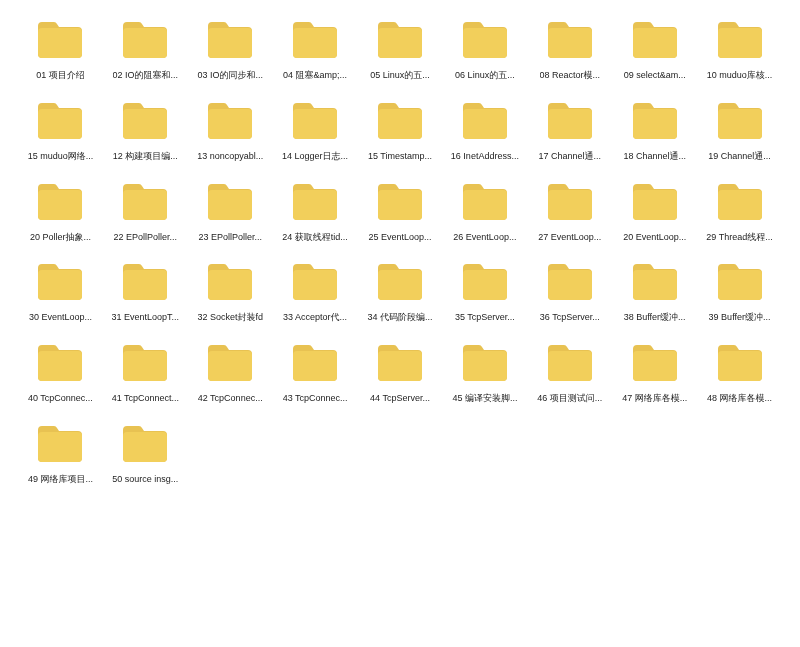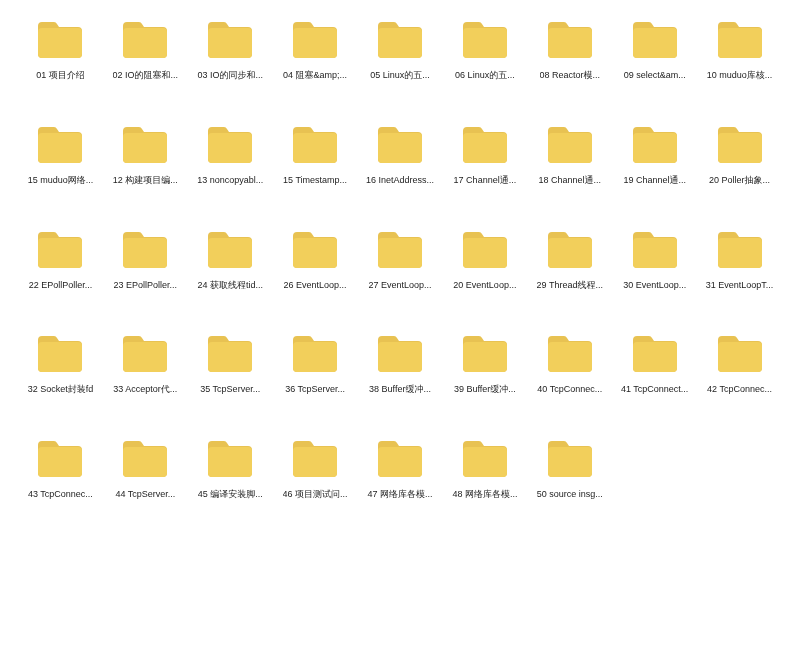--- a/index.html
+++ b/index.html
@@ -11,21 +11,21 @@
       background: #ffffff;
       font-family: -apple-system, BlinkMacSystemFont, "Helvetica Neue", Arial, sans-serif;
       width: 800px;
       height: 647px;
       overflow: hidden;
       padding: 20px 24px;
     }
     .grid {
       display: grid;
       grid-template-columns: repeat(9, 1fr);
-      gap: 44px 12px;
+      gap: 20px 12px;
     }
     .folder-item {
       display: flex;
       flex-direction: column;
       align-items: center;
       cursor: default;
       width: 100%;
     }
     .folder-icon {
       width: 48px;
@@ -142,20 +142,28 @@
   <path d="M 2 12 Q 2 8 6 8 L 42 8 Q 46 8 46 12 L 46 34 Q 46 38 42 38 L 6 38 Q 2 38 2 34 Z" fill="#f2cf5b"></path>
 </svg></div>
       <div class="folder-label">13 noncopyabl...</div>
     </div>
     <div class="folder-item">
       <div class="folder-icon">
 <svg viewBox="0 0 48 40" xmlns="http://www.w3.org/2000/svg">
   <path d="M 2 6 Q 2 2 6 2 L 18 2 Q 20 2 21 4 L 23 7 L 42 7 Q 46 7 46 11 L 46 34 Q 46 38 42 38 L 6 38 Q 2 38 2 34 Z" fill="#e8c252"></path>
   <path d="M 2 12 Q 2 8 6 8 L 42 8 Q 46 8 46 12 L 46 34 Q 46 38 42 38 L 6 38 Q 2 38 2 34 Z" fill="#f2cf5b"></path>
 </svg></div>
+      <div class="folder-label">14 Logger日志...</div>
+    </div>
+    <div class="folder-item">
+      <div class="folder-icon">
+<svg viewBox="0 0 48 40" xmlns="http://www.w3.org/2000/svg">
+  <path d="M 2 6 Q 2 2 6 2 L 18 2 Q 20 2 21 4 L 23 7 L 42 7 Q 46 7 46 11 L 46 34 Q 46 38 42 38 L 6 38 Q 2 38 2 34 Z" fill="#e8c252"></path>
+  <path d="M 2 12 Q 2 8 6 8 L 42 8 Q 46 8 46 12 L 46 34 Q 46 38 42 38 L 6 38 Q 2 38 2 34 Z" fill="#f2cf5b"></path>
+</svg></div>
       <div class="folder-label">15 Timestamp...</div>
     </div>
     <div class="folder-item">
       <div class="folder-icon">
 <svg viewBox="0 0 48 40" xmlns="http://www.w3.org/2000/svg">
   <path d="M 2 6 Q 2 2 6 2 L 18 2 Q 20 2 21 4 L 23 7 L 42 7 Q 46 7 46 11 L 46 34 Q 46 38 42 38 L 6 38 Q 2 38 2 34 Z" fill="#e8c252"></path>
   <path d="M 2 12 Q 2 8 6 8 L 42 8 Q 46 8 46 12 L 46 34 Q 46 38 42 38 L 6 38 Q 2 38 2 34 Z" fill="#f2cf5b"></path>
 </svg></div>
       <div class="folder-label">16 InetAddress...</div>
     </div>
@@ -214,20 +222,28 @@
   <path d="M 2 12 Q 2 8 6 8 L 42 8 Q 46 8 46 12 L 46 34 Q 46 38 42 38 L 6 38 Q 2 38 2 34 Z" fill="#f2cf5b"></path>
 </svg></div>
       <div class="folder-label">24 获取线程tid...</div>
     </div>
     <div class="folder-item">
       <div class="folder-icon">
 <svg viewBox="0 0 48 40" xmlns="http://www.w3.org/2000/svg">
   <path d="M 2 6 Q 2 2 6 2 L 18 2 Q 20 2 21 4 L 23 7 L 42 7 Q 46 7 46 11 L 46 34 Q 46 38 42 38 L 6 38 Q 2 38 2 34 Z" fill="#e8c252"></path>
   <path d="M 2 12 Q 2 8 6 8 L 42 8 Q 46 8 46 12 L 46 34 Q 46 38 42 38 L 6 38 Q 2 38 2 34 Z" fill="#f2cf5b"></path>
 </svg></div>
+      <div class="folder-label">25 EventLoop...</div>
+    </div>
+    <div class="folder-item">
+      <div class="folder-icon">
+<svg viewBox="0 0 48 40" xmlns="http://www.w3.org/2000/svg">
+  <path d="M 2 6 Q 2 2 6 2 L 18 2 Q 20 2 21 4 L 23 7 L 42 7 Q 46 7 46 11 L 46 34 Q 46 38 42 38 L 6 38 Q 2 38 2 34 Z" fill="#e8c252"></path>
+  <path d="M 2 12 Q 2 8 6 8 L 42 8 Q 46 8 46 12 L 46 34 Q 46 38 42 38 L 6 38 Q 2 38 2 34 Z" fill="#f2cf5b"></path>
+</svg></div>
       <div class="folder-label">26 EventLoop...</div>
     </div>
     <div class="folder-item">
       <div class="folder-icon">
 <svg viewBox="0 0 48 40" xmlns="http://www.w3.org/2000/svg">
   <path d="M 2 6 Q 2 2 6 2 L 18 2 Q 20 2 21 4 L 23 7 L 42 7 Q 46 7 46 11 L 46 34 Q 46 38 42 38 L 6 38 Q 2 38 2 34 Z" fill="#e8c252"></path>
   <path d="M 2 12 Q 2 8 6 8 L 42 8 Q 46 8 46 12 L 46 34 Q 46 38 42 38 L 6 38 Q 2 38 2 34 Z" fill="#f2cf5b"></path>
 </svg></div>
       <div class="folder-label">27 EventLoop...</div>
     </div>
@@ -278,20 +294,28 @@
   <path d="M 2 12 Q 2 8 6 8 L 42 8 Q 46 8 46 12 L 46 34 Q 46 38 42 38 L 6 38 Q 2 38 2 34 Z" fill="#f2cf5b"></path>
 </svg></div>
       <div class="folder-label">33 Acceptor代...</div>
     </div>
     <div class="folder-item">
       <div class="folder-icon">
 <svg viewBox="0 0 48 40" xmlns="http://www.w3.org/2000/svg">
   <path d="M 2 6 Q 2 2 6 2 L 18 2 Q 20 2 21 4 L 23 7 L 42 7 Q 46 7 46 11 L 46 34 Q 46 38 42 38 L 6 38 Q 2 38 2 34 Z" fill="#e8c252"></path>
   <path d="M 2 12 Q 2 8 6 8 L 42 8 Q 46 8 46 12 L 46 34 Q 46 38 42 38 L 6 38 Q 2 38 2 34 Z" fill="#f2cf5b"></path>
 </svg></div>
+      <div class="folder-label">34 代码阶段编...</div>
+    </div>
+    <div class="folder-item">
+      <div class="folder-icon">
+<svg viewBox="0 0 48 40" xmlns="http://www.w3.org/2000/svg">
+  <path d="M 2 6 Q 2 2 6 2 L 18 2 Q 20 2 21 4 L 23 7 L 42 7 Q 46 7 46 11 L 46 34 Q 46 38 42 38 L 6 38 Q 2 38 2 34 Z" fill="#e8c252"></path>
+  <path d="M 2 12 Q 2 8 6 8 L 42 8 Q 46 8 46 12 L 46 34 Q 46 38 42 38 L 6 38 Q 2 38 2 34 Z" fill="#f2cf5b"></path>
+</svg></div>
       <div class="folder-label">35 TcpServer...</div>
     </div>
     <div class="folder-item">
       <div class="folder-icon">
 <svg viewBox="0 0 48 40" xmlns="http://www.w3.org/2000/svg">
   <path d="M 2 6 Q 2 2 6 2 L 18 2 Q 20 2 21 4 L 23 7 L 42 7 Q 46 7 46 11 L 46 34 Q 46 38 42 38 L 6 38 Q 2 38 2 34 Z" fill="#e8c252"></path>
   <path d="M 2 12 Q 2 8 6 8 L 42 8 Q 46 8 46 12 L 46 34 Q 46 38 42 38 L 6 38 Q 2 38 2 34 Z" fill="#f2cf5b"></path>
 </svg></div>
       <div class="folder-label">36 TcpServer...</div>
     </div>
@@ -375,20 +399,28 @@
 </svg></div>
       <div class="folder-label">47 网络库各模...</div>
     </div>
     <div class="folder-item">
       <div class="folder-icon">
 <svg viewBox="0 0 48 40" xmlns="http://www.w3.org/2000/svg">
   <path d="M 2 6 Q 2 2 6 2 L 18 2 Q 20 2 21 4 L 23 7 L 42 7 Q 46 7 46 11 L 46 34 Q 46 38 42 38 L 6 38 Q 2 38 2 34 Z" fill="#e8c252"></path>
   <path d="M 2 12 Q 2 8 6 8 L 42 8 Q 46 8 46 12 L 46 34 Q 46 38 42 38 L 6 38 Q 2 38 2 34 Z" fill="#f2cf5b"></path>
 </svg></div>
       <div class="folder-label">48 网络库各模...</div>
+    </div>
+    <div class="folder-item">
+      <div class="folder-icon">
+<svg viewBox="0 0 48 40" xmlns="http://www.w3.org/2000/svg">
+  <path d="M 2 6 Q 2 2 6 2 L 18 2 Q 20 2 21 4 L 23 7 L 42 7 Q 46 7 46 11 L 46 34 Q 46 38 42 38 L 6 38 Q 2 38 2 34 Z" fill="#e8c252"></path>
+  <path d="M 2 12 Q 2 8 6 8 L 42 8 Q 46 8 46 12 L 46 34 Q 46 38 42 38 L 6 38 Q 2 38 2 34 Z" fill="#f2cf5b"></path>
+</svg></div>
+      <div class="folder-label">49 网络库项目...</div>
     </div>
     <div class="folder-item">
       <div class="folder-icon">
 <svg viewBox="0 0 48 40" xmlns="http://www.w3.org/2000/svg">
   <path d="M 2 6 Q 2 2 6 2 L 18 2 Q 20 2 21 4 L 23 7 L 42 7 Q 46 7 46 11 L 46 34 Q 46 38 42 38 L 6 38 Q 2 38 2 34 Z" fill="#e8c252"></path>
   <path d="M 2 12 Q 2 8 6 8 L 42 8 Q 46 8 46 12 L 46 34 Q 46 38 42 38 L 6 38 Q 2 38 2 34 Z" fill="#f2cf5b"></path>
 </svg></div>
       <div class="folder-label">50 source insg...</div>
     </div>
   </div>

